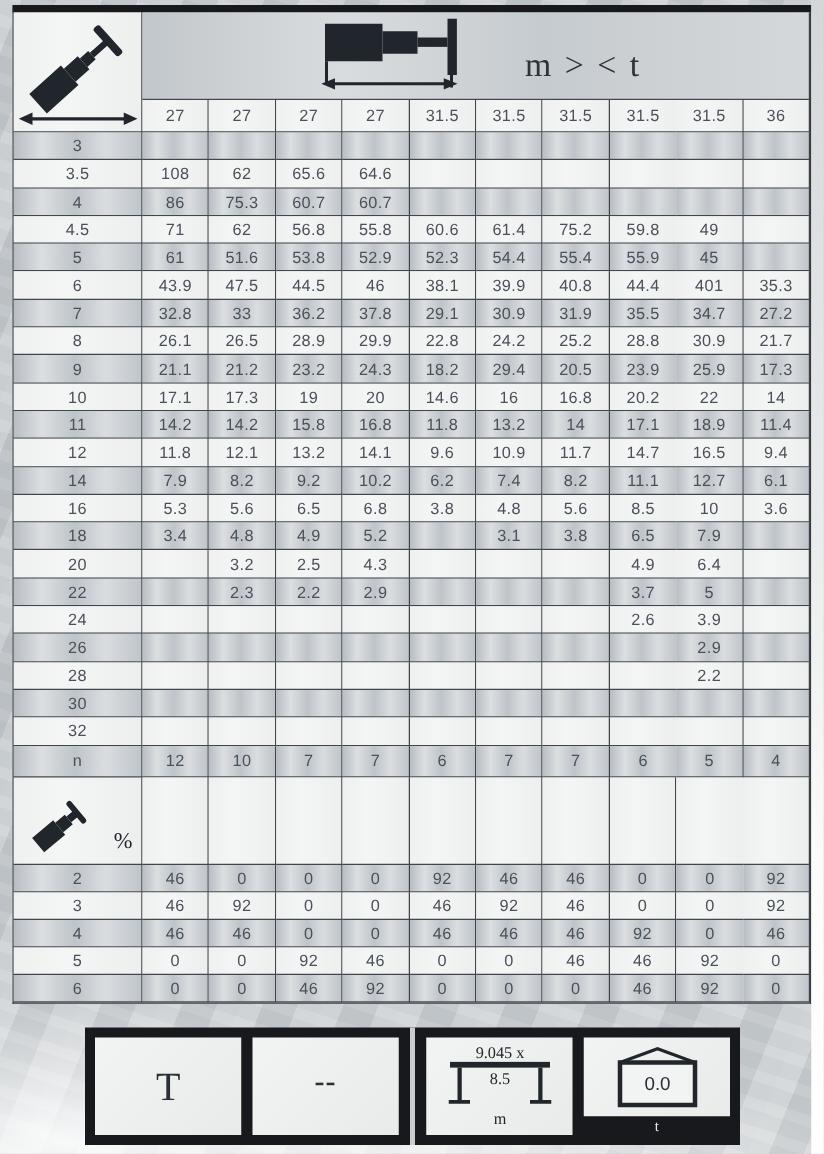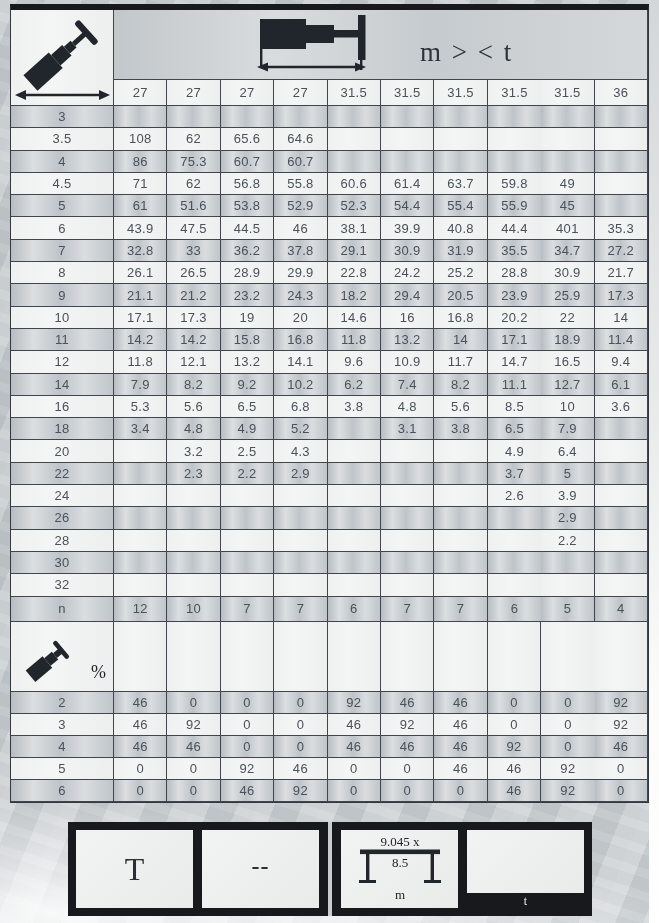--- a/index.html
+++ b/index.html
@@ -170,21 +170,21 @@
       <div class="c shade" style="grid-area: 5 / 9;"></div>
       <div class="c shade" style="grid-area: 5 / 10;"></div>
       <div class="c shade" style="grid-area: 5 / 11;"></div>
       <div class="c" style="grid-area: 6 / 1;">4.5</div>
       <div class="c" style="grid-area: 6 / 2;">71</div>
       <div class="c" style="grid-area: 6 / 3;">62</div>
       <div class="c" style="grid-area: 6 / 4;">56.8</div>
       <div class="c" style="grid-area: 6 / 5;">55.8</div>
       <div class="c" style="grid-area: 6 / 6;">60.6</div>
       <div class="c" style="grid-area: 6 / 7;">61.4</div>
-      <div class="c" style="grid-area: 6 / 8;">63.7</div>
+      <div class="c" style="grid-area: 6 / 8;">75.2</div>
       <div class="c" style="grid-area: 6 / 9;">59.8</div>
       <div class="c" style="grid-area: 6 / 10;">49</div>
       <div class="c" style="grid-area: 6 / 11;"></div>
       <div class="c shade" style="grid-area: 7 / 1;">5</div>
       <div class="c shade" style="grid-area: 7 / 2;">61</div>
       <div class="c shade" style="grid-area: 7 / 3;">51.6</div>
       <div class="c shade" style="grid-area: 7 / 4;">53.8</div>
       <div class="c shade" style="grid-area: 7 / 5;">52.9</div>
       <div class="c shade" style="grid-area: 7 / 6;">52.3</div>
       <div class="c shade" style="grid-area: 7 / 7;">54.4</div>
@@ -473,18 +473,26 @@
           <rect x="13" y="21" width="3.4" height="27" fill="#21262b"></rect>
           <rect x="6" y="47" width="17" height="3" fill="#21262b"></rect>
           <rect x="77.6" y="21" width="3.4" height="27" fill="#21262b"></rect>
           <rect x="71" y="47" width="17" height="3" fill="#21262b"></rect>
           <text x="47" y="34" text-anchor="middle" font-size="13" fill="#21262b" font-family="Liberation Serif, serif">8.5</text>
           <text x="47" y="66" text-anchor="middle" font-size="13" fill="#21262b" font-family="Liberation Serif, serif">m</text>
         </svg>
       </span>
     </div>
     <div class="lbox cw-wrap">
+      <span>
+        <svg width="76" height="58" viewBox="0 0 76 58">
+          <polyline points="8,16 38,5 68,16" fill="none" stroke="#21262b" stroke-width="2.6"></polyline>
+          <rect x="8" y="15" width="60" height="5" fill="#21262b"></rect>
+          <rect x="8" y="16" width="60" height="34" fill="#f2f4f3" stroke="#21262b" stroke-width="3.6"></rect>
+          <text x="38" y="38" text-anchor="middle" font-size="15" fill="#2a3036" font-family="Liberation Sans, sans-serif">0.0</text>
+        </svg>
+      </span>
       <span class="cw-unit">t</span>
     </div>
   </div>
 
   <div class="paper-edge"></div>
 </div>
 
 </body></html>

